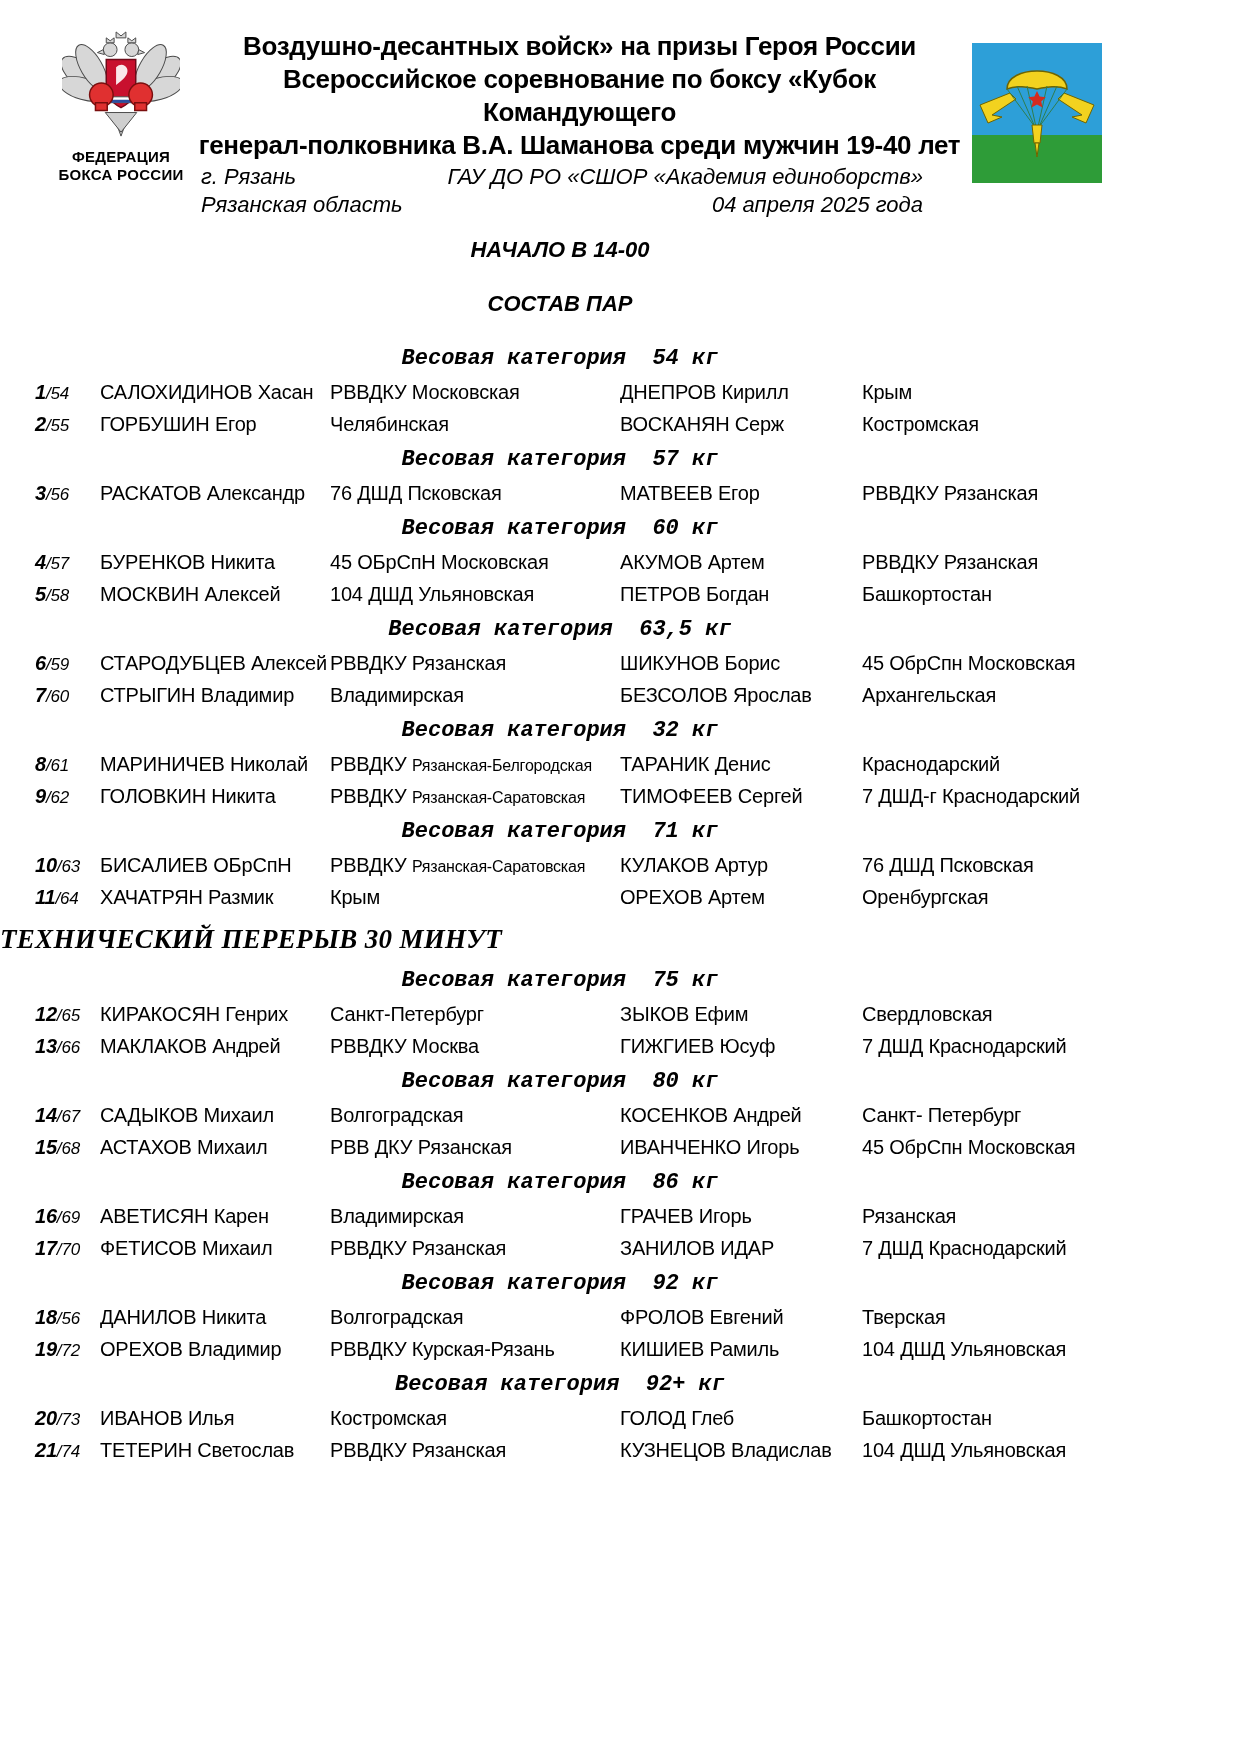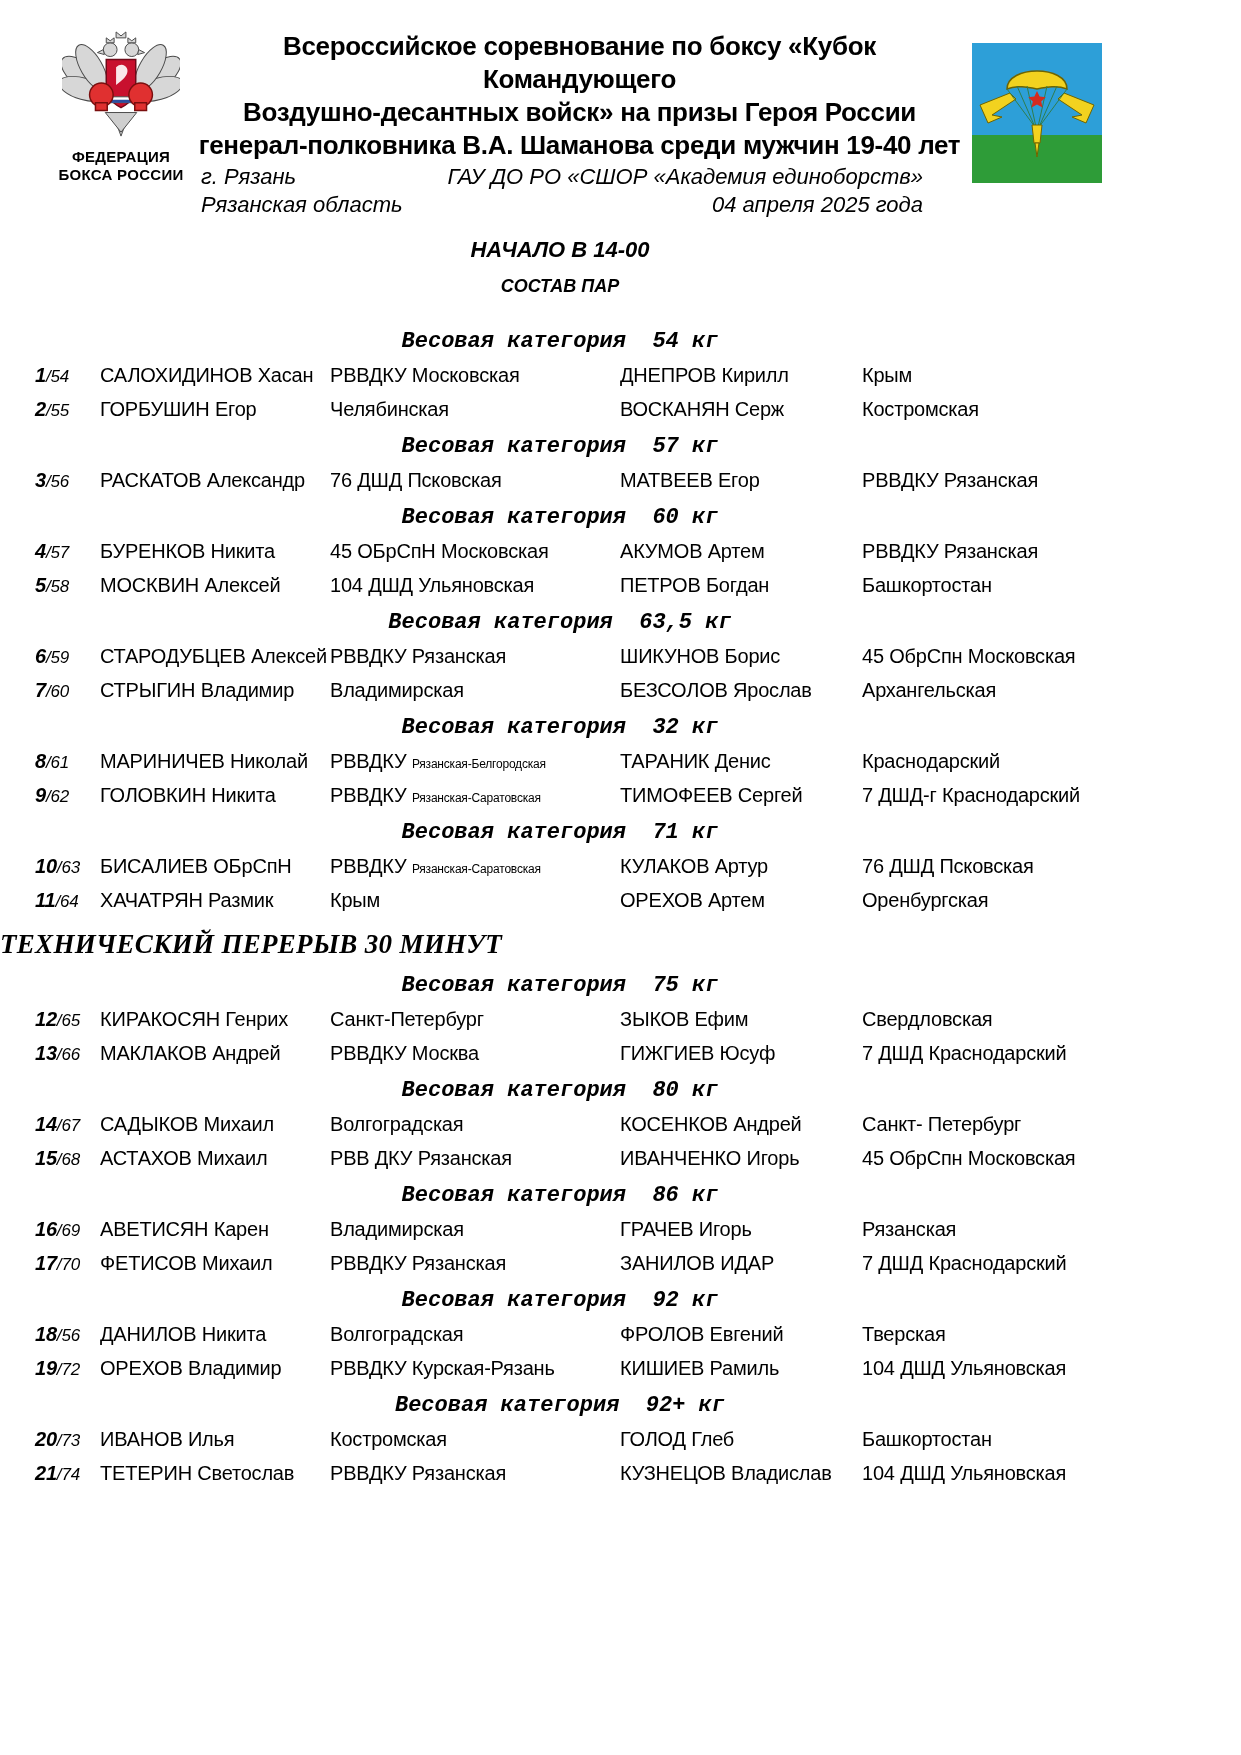--- a/index.html
+++ b/index.html
@@ -13,33 +13,33 @@
   .fed-caption{font-weight:bold;font-size:15px;line-height:18px;letter-spacing:.3px;margin-top:2px;}
   .head-center{flex:1 1 auto;min-width:0;padding:0 4px;}
   .title-line{font-weight:bold;font-size:26px;line-height:33px;text-align:center;letter-spacing:-.3px;}
   .venue-row{display:flex;justify-content:space-between;font-style:italic;font-size:22px;line-height:27px;
              padding:0 45px 0 10px;margin-top:1px;}
   .flag-col{flex:0 0 auto;width:130px;margin-right:139px;margin-top:13px;}
 
   
   .content{width:1120px;}
   .start-notice{margin-top:16px;text-align:center;font-weight:bold;font-style:italic;font-size:22px;line-height:31px;}
-  .pairs-heading{margin-top:6px;text-align:center;font-weight:bold;font-style:italic;font-size:18px;line-height:31px;}
+  .pairs-heading{margin-top:23px;text-align:center;font-weight:bold;font-style:italic;font-size:22px;line-height:31px;}
   .category-heading{margin:24px 0 3px;text-align:center;font-family:Liberation Mono, monospace;
                     font-weight:bold;font-style:italic;font-size:22px;line-height:31px;white-space:pre-wrap;}
   .section + .section .category-heading, .break-notice + .section .category-heading{margin-top:3px;}
   .break-notice{margin:10px 0;font-family:"Liberation Serif","DejaVu Serif",serif;
                 font-weight:bold;font-style:italic;font-size:27px;line-height:31px;letter-spacing:.3px;}
 
   
   .bout-row{display:grid;grid-template-columns:65px 230px 290px 242px auto;
             padding-left:35px;line-height:31px;font-size:20px;letter-spacing:-.2px;white-space:nowrap;}
   .bout-no{font-weight:bold;font-style:italic;}
   .bout-draw{font-weight:normal;font-style:italic;font-size:17px;}
-  .team-note{font-size:12px;}
+  .team-note{font-size:16px;}
   .cell{overflow:visible;}
 </style>
 </head>
 <body>
 
 <div class="page">
 
   <div class="header">
 
     <div class="fed-col">
@@ -79,22 +79,22 @@
             <path d="M34 74 h12 v8 h-12 Z"></path>
             <path d="M74 74 h12 v8 h-12 Z"></path>
           </g>
         </svg>
       </span>
       <div class="fed-caption">ФЕДЕРАЦИЯ</div>
       <div class="fed-caption" style="margin-top:0">БОКСА РОССИИ</div>
     </div>
 
     <div class="head-center">
+      <div class="title-line">Воздушно-десантных войск» на призы Героя России</div>
       <div class="title-line">Всероссийское соревнование по боксу «Кубок Командующего</div>
-      <div class="title-line">Воздушно-десантных войск» на призы Героя России</div>
       <div class="title-line">генерал-полковника В.А. Шаманова среди мужчин 19-40 лет</div>
       <div class="venue-row">
         <span>г. Рязань</span>
         <span>ГАУ ДО РО «СШОР «Академия единоборств»</span>
       </div>
       <div class="venue-row">
         <span>Рязанская область</span>
         <span>04 апреля 2025 года</span>
       </div>
     </div>

